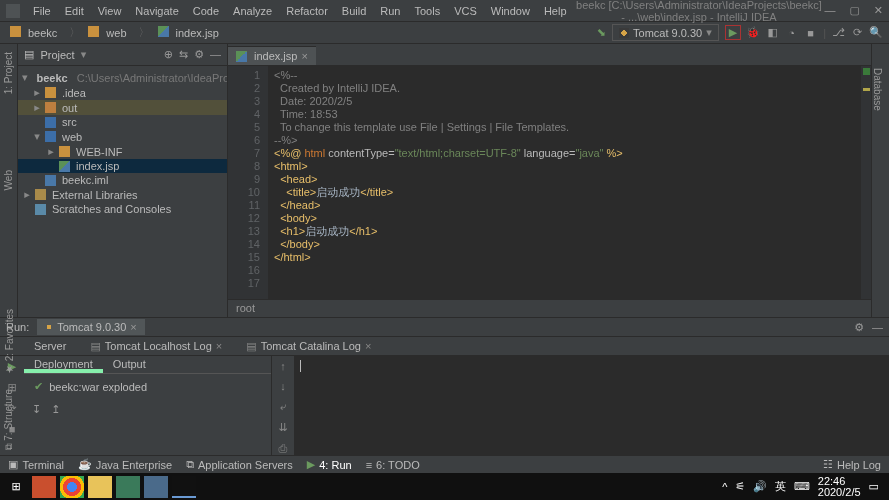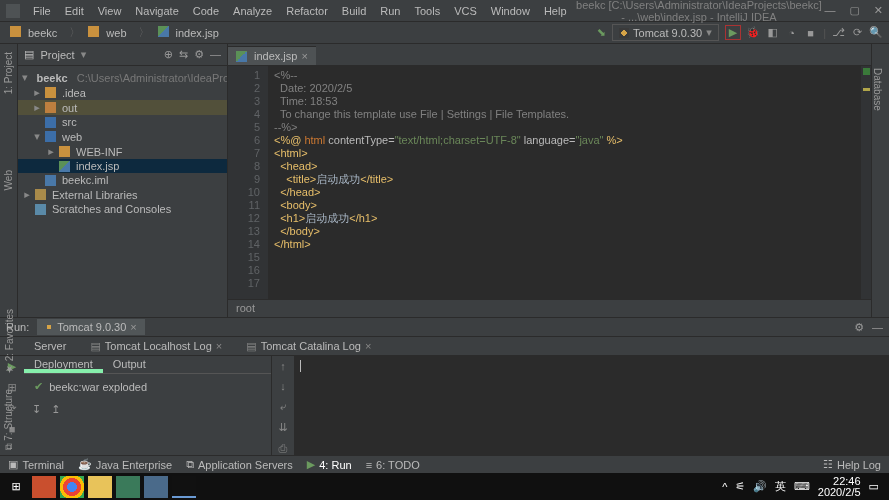--- a/index.html
+++ b/index.html
@@ -228,20 +228,21 @@
           <div>11</div>
           <div>12</div>
           <div>13</div>
           <div>14</div>
           <div>15</div>
           <div>16</div>
           <div>17</div>
       </div>
       <div class="code">
         <div class="cgray">&lt;%--</div>
+        <div class="cgray">  Created by IntelliJ IDEA.</div>
         <div class="cgray">  Date: 2020/2/5</div>
         <div class="cgray">  Time: 18:53</div>
         <div class="cgray">  To change this template use File | Settings | File Templates.</div>
         <div class="cgray">--%&gt;</div>
         <div><span class="ctag">&lt;%@ </span><span class="ckey">html </span><span class="cattr">contentType=</span><span class="cstr">"text/html;charset=UTF-8"</span> <span class="cattr">language=</span><span class="cstr">"java"</span> <span class="ctag">%&gt;</span></div>
         <div><span class="ctag">&lt;html&gt;</span></div>
         <div>  <span class="ctag">&lt;head&gt;</span></div>
         <div>    <span class="ctag">&lt;title&gt;</span>启动成功<span class="ctag">&lt;/title&gt;</span></div>
         <div>  <span class="ctag">&lt;/head&gt;</span></div>
         <div>  <span class="ctag">&lt;body&gt;</span></div>
@@ -380,19 +381,19 @@
   <div class="tb" style="background:#e8c35a"></div>
   <div class="tb" style="background:#3a7a5a"></div>
   <div class="tb" style="background:#4a6a8a"></div>
   <div class="tb" style="background:#111;border-bottom:2px solid #6a9ad4"></div>
   <div class="tray">
     <span>^</span>
     <span>⚟</span>
     <span>🔊</span>
     <span>英</span>
     <span>⌨</span>
-    <div style="text-align:right;line-height:11px">
+    <div style="text-align:left;line-height:11px">
       <div>22:46</div>
         <div>2020/2/5</div>
     </div>
     <span>▭</span>
   </div>
 </div>
 
 </body></html>

